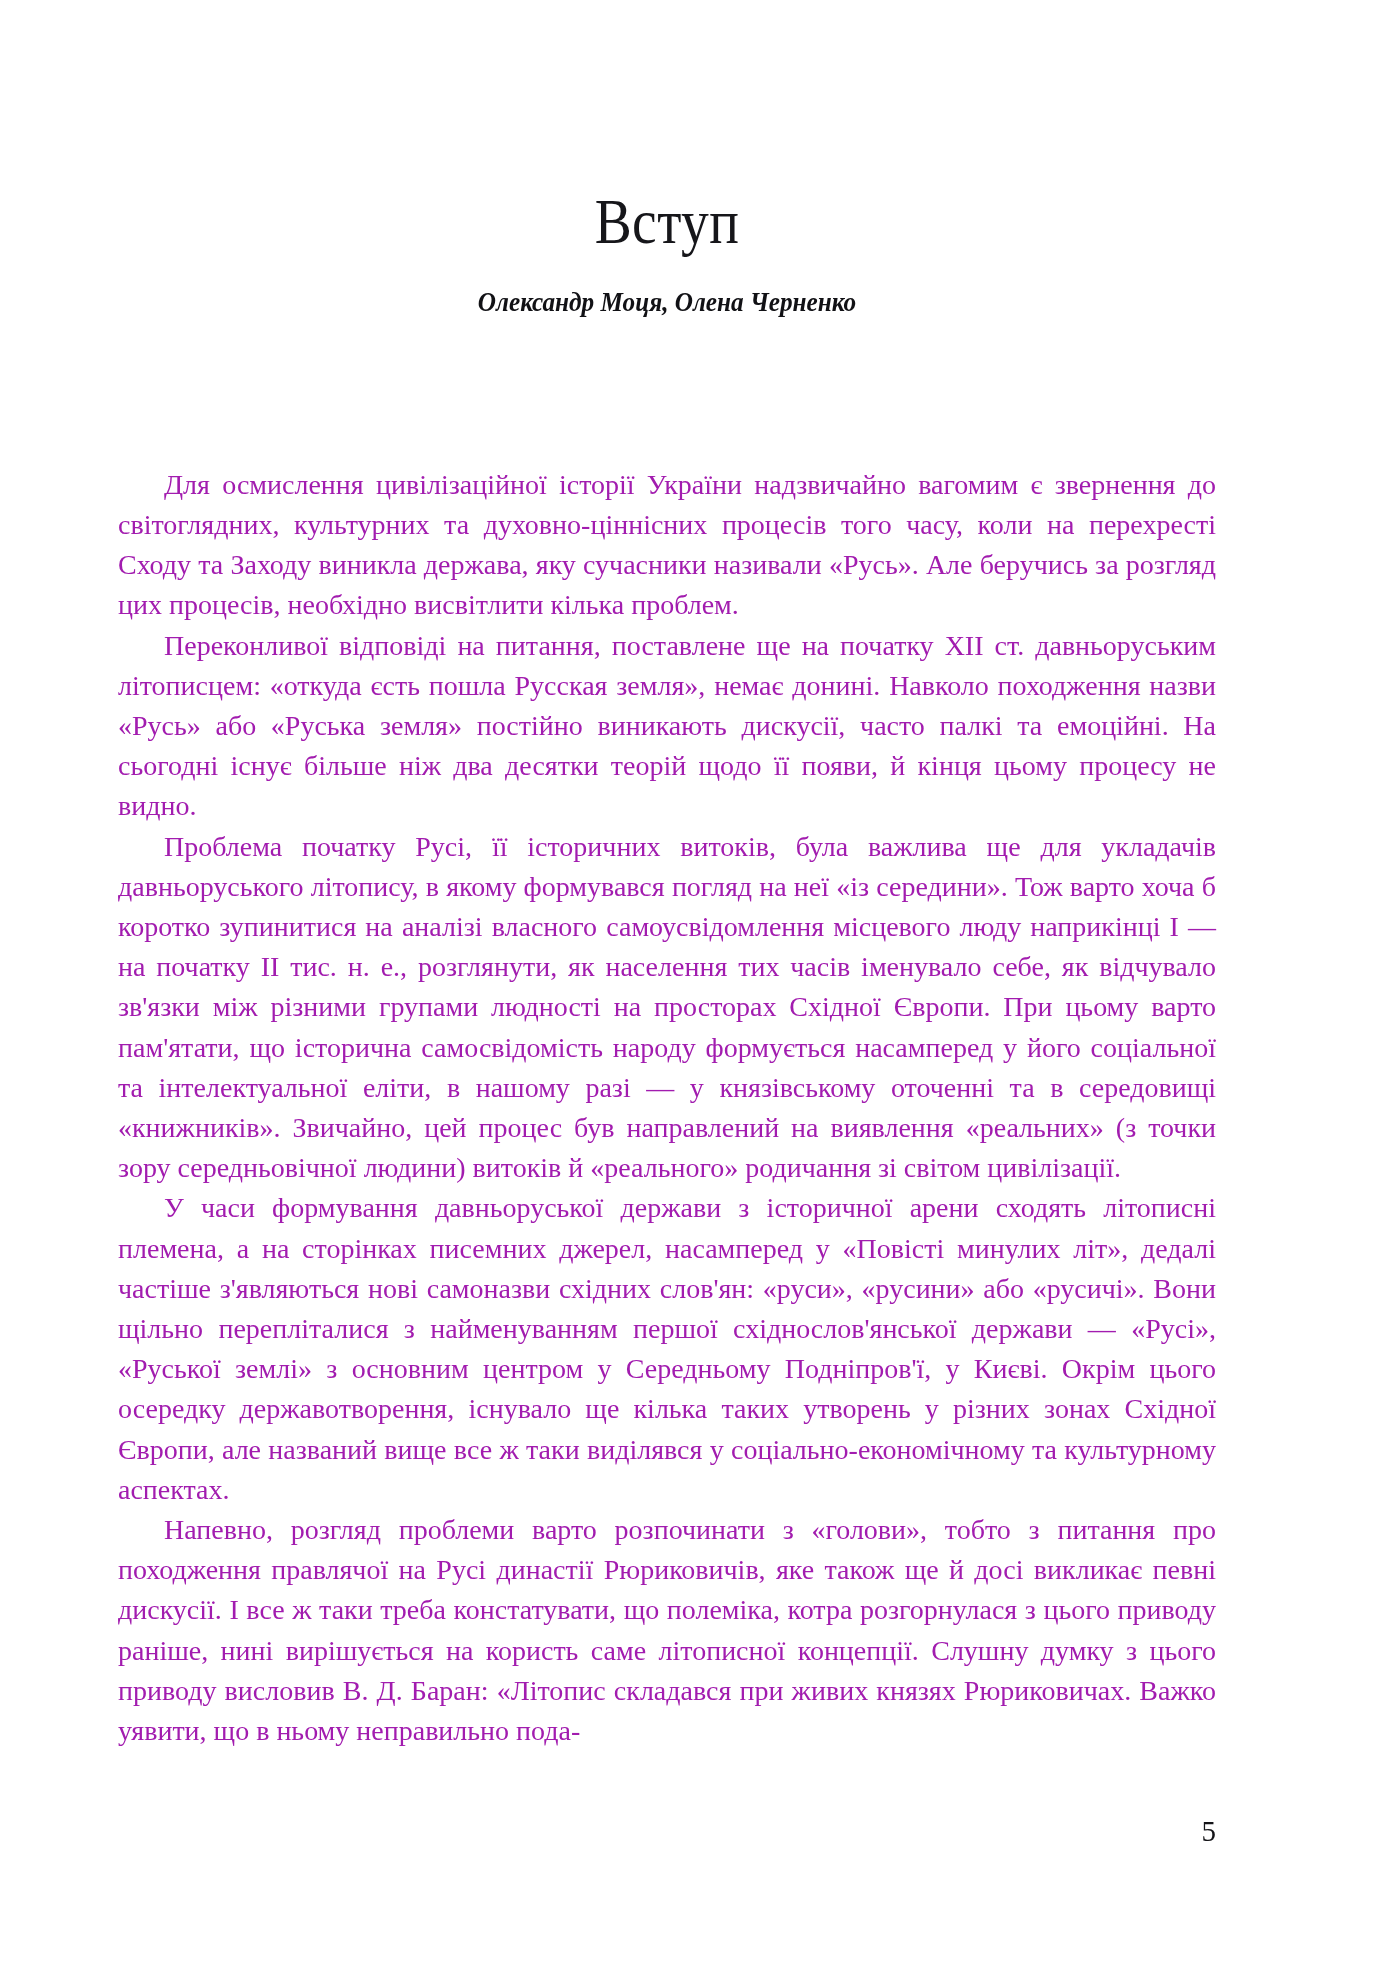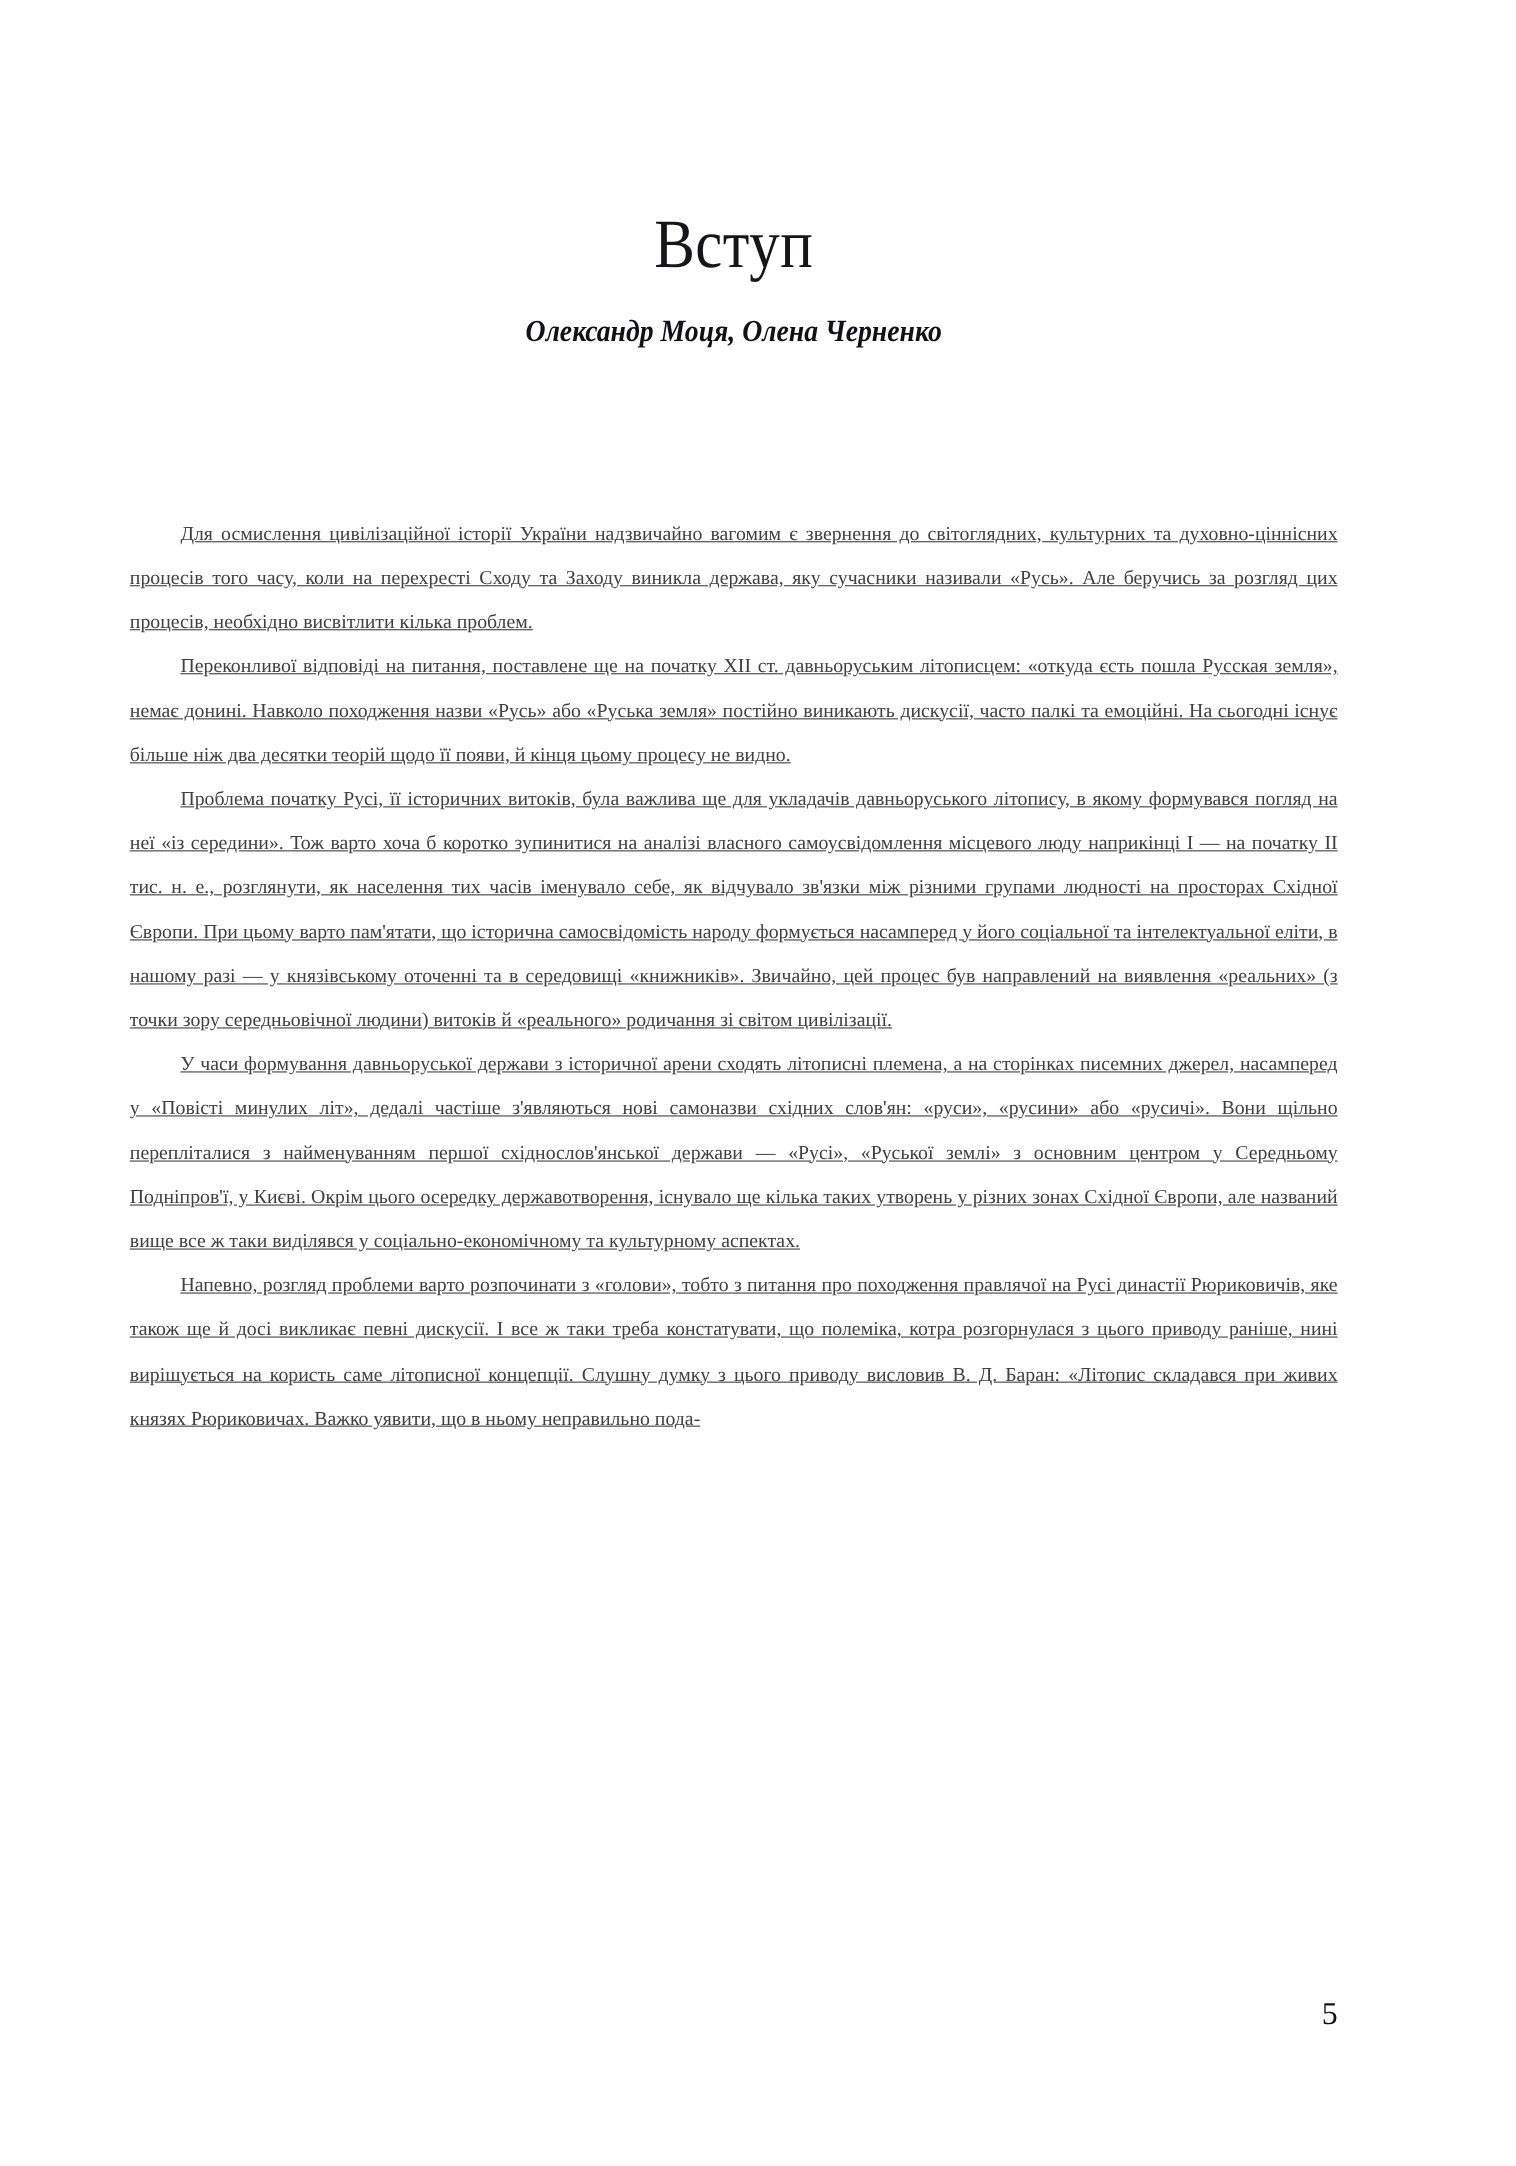--- a/index.html
+++ b/index.html
@@ -54,27 +54,26 @@
     color: #111115;
     transform: scaleX(0.90);
     transform-origin: center center;
   }
 
   
   .body-text {
     margin: 0;
     padding-top: 146px;
     font-family: "Liberation Serif", "DejaVu Serif", serif;
-    font-size: 18px;
+    font-size: 28px;
     line-height: 40.2px;
-    color: #404040;
+    color: #a21caf;
     text-align: justify;
     text-justify: inter-word;
     hyphens: manual;
-    text-decoration: underline;
   }
 
   .body-text p {
     margin: 0;
     text-indent: 46px;
     text-align: justify;
   }
 
   .body-text p:last-child {
     text-align: justify;

